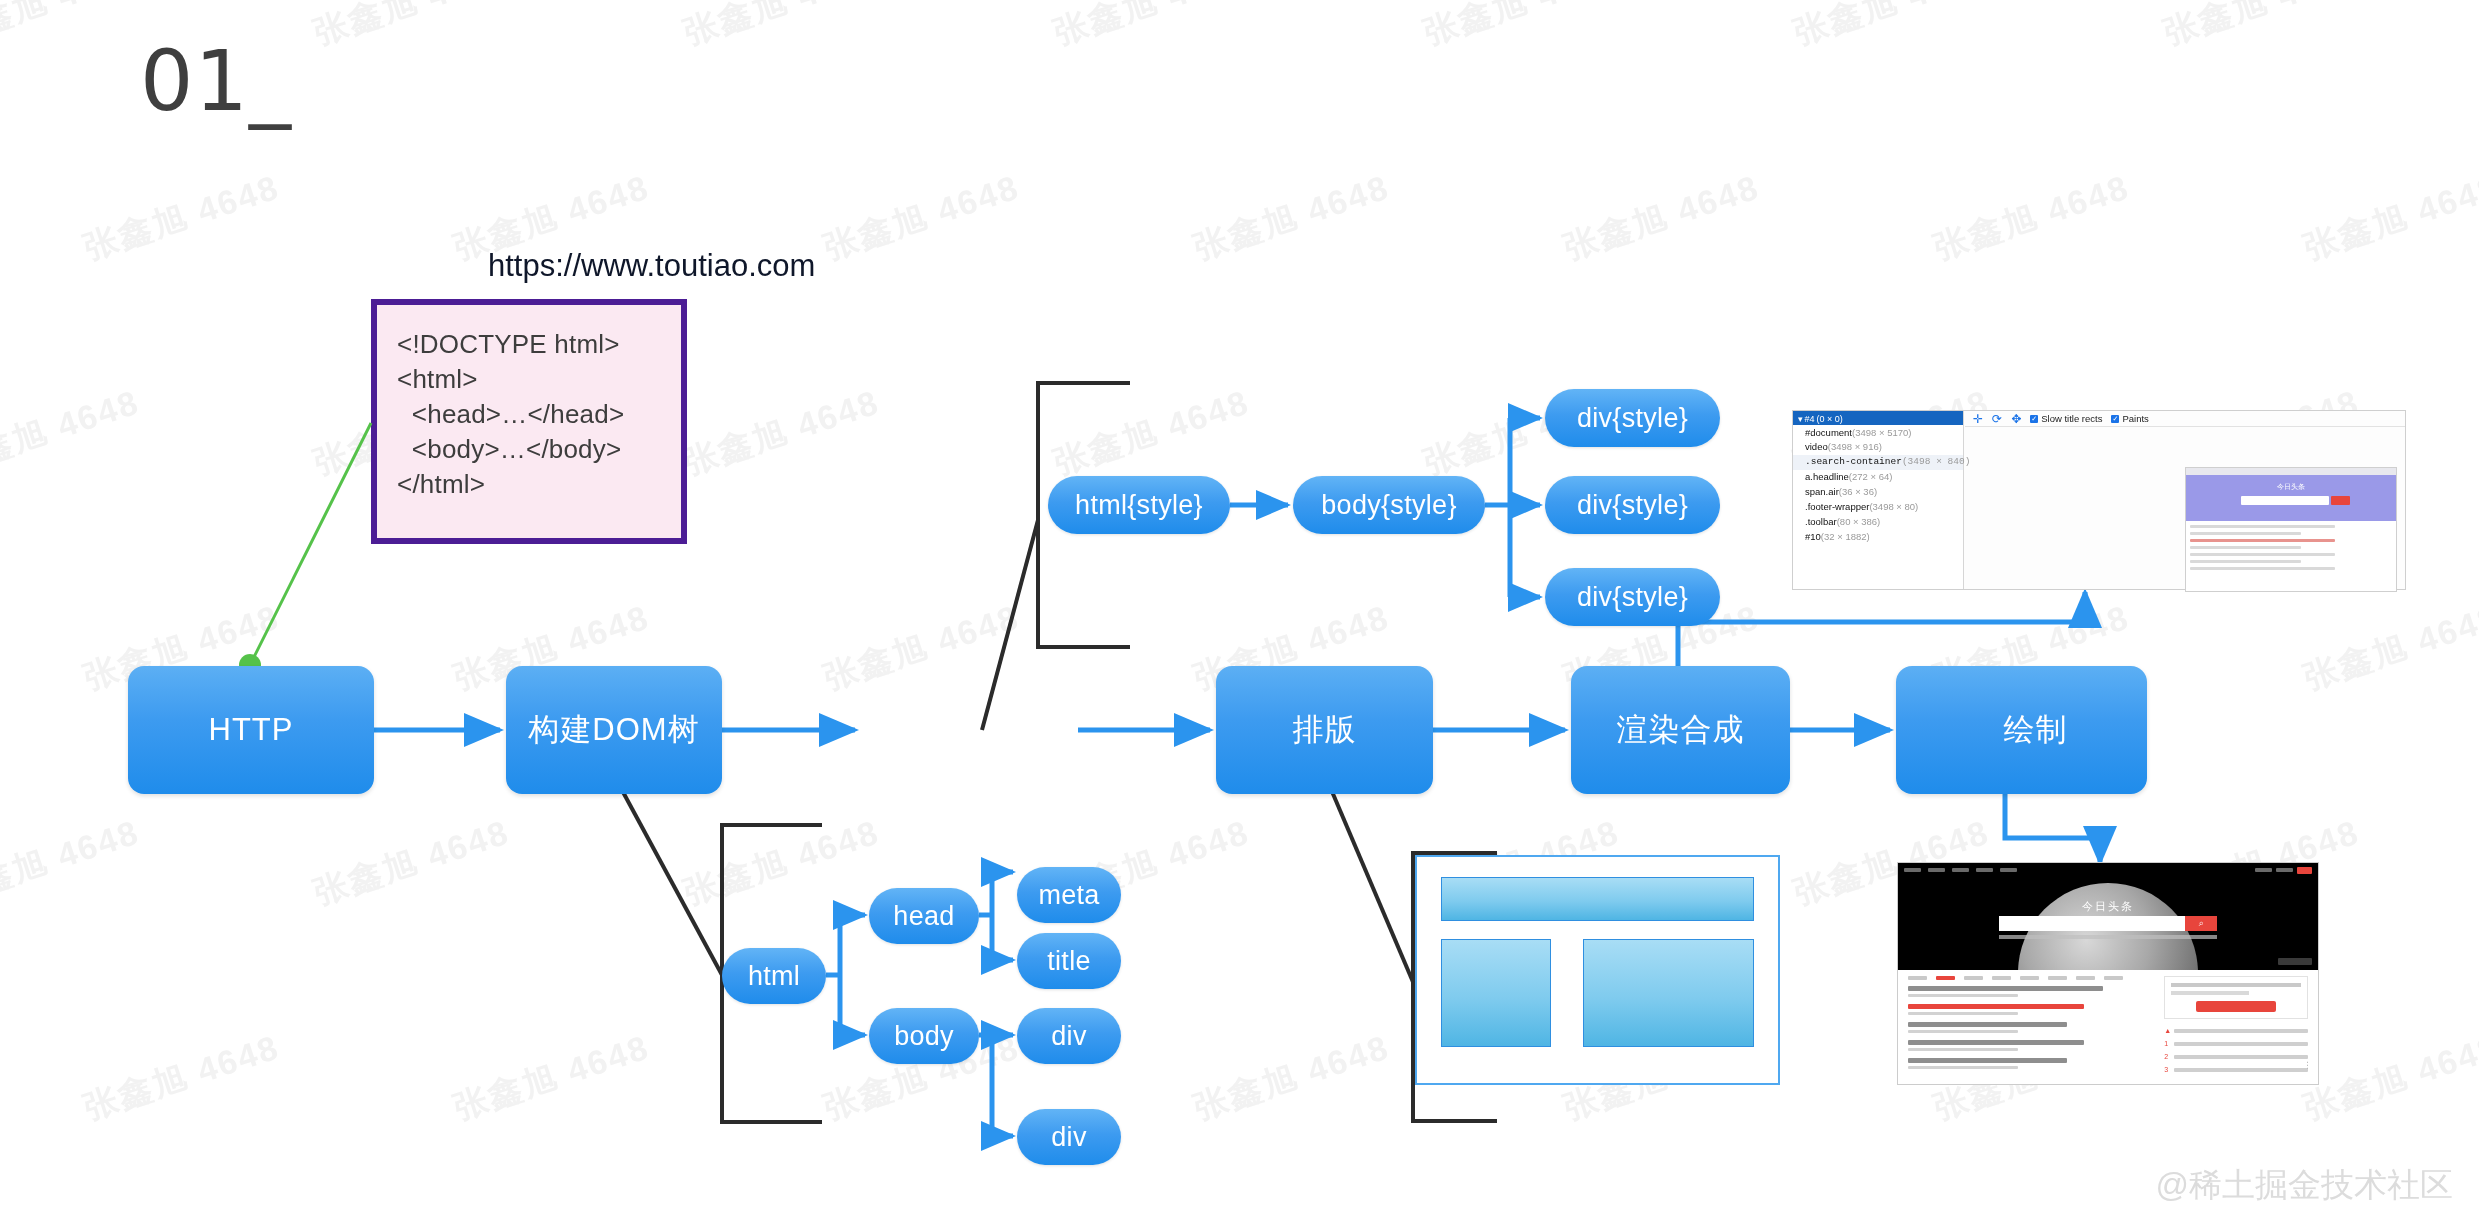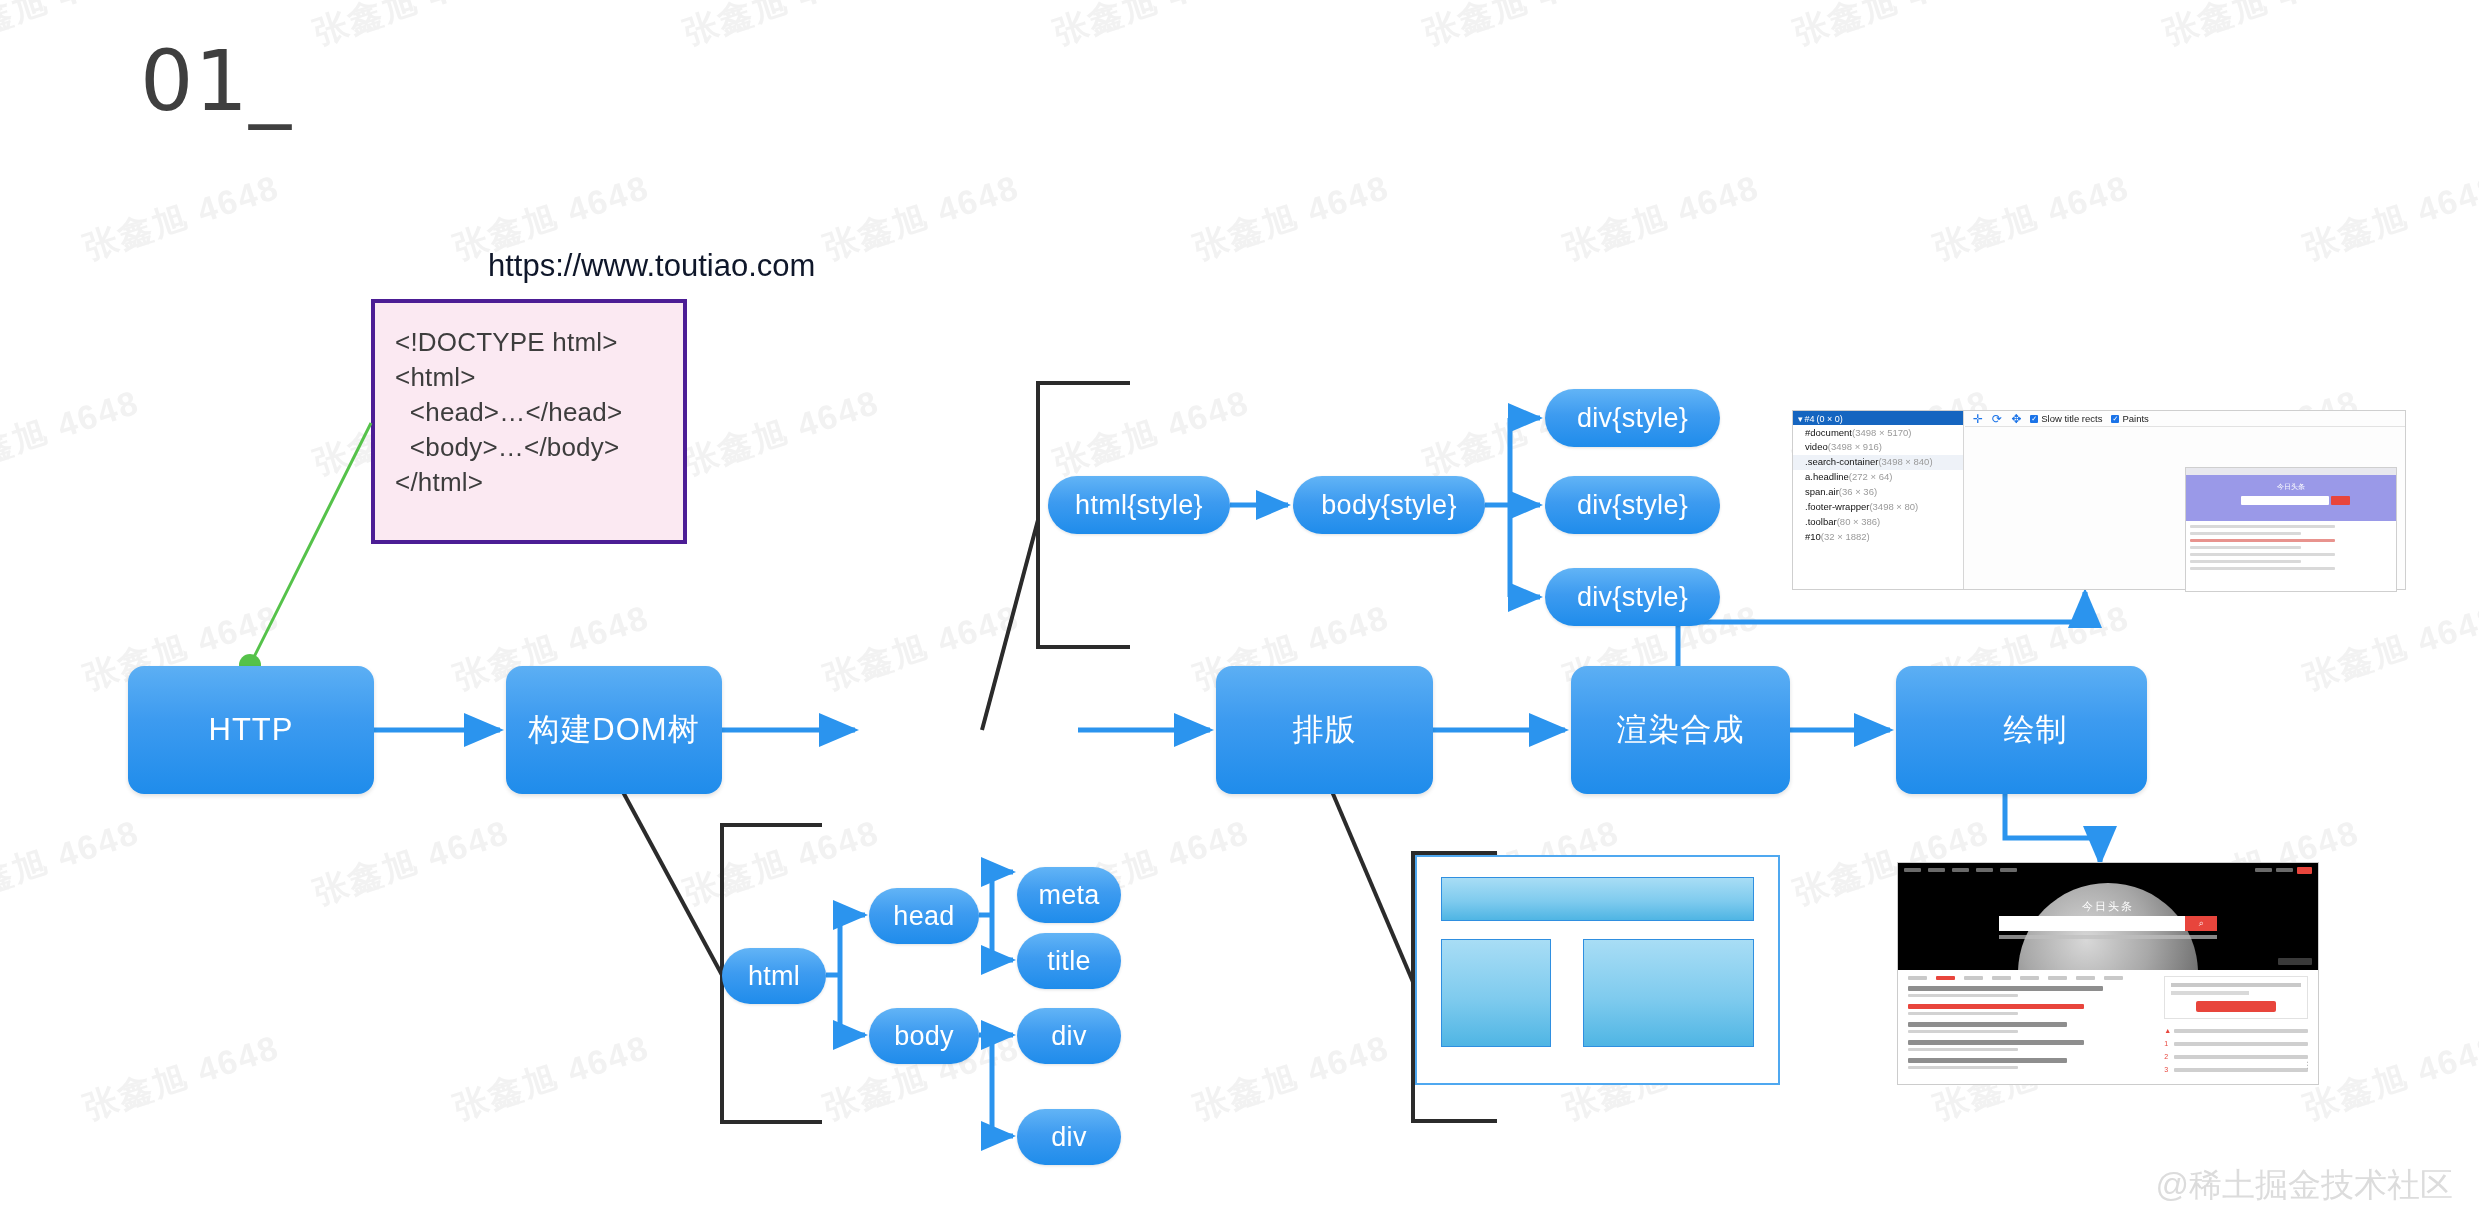--- a/index.html
+++ b/index.html
@@ -27,21 +27,21 @@
   #title-num  { font-size: 84px; color: #3f3f3f; font-weight: 400; line-height: .95;
                 font-family: "DejaVu Sans", sans-serif; letter-spacing: 1px; }
   #title-main { font-size: 62px; color: #1288f2; font-weight: 700; line-height: 1.05; }
 
   
   #url-label { position: absolute; left: 488px; top: 248px; font-size: 31px; color: #0f172a; white-space: nowrap; }
 
   
   #code-block {
     position: absolute; left: 371px; top: 299px; width: 316px; height: 245px;
-    background: #fbe9f2; border: 4px solid #4c1d95; padding: 22px 0 0 20px;
+    background: #fbe9f2; border: 6px solid #4c1d95; padding: 22px 0 0 20px;
   }
   #code-block .ln { font-size: 26px; color: #3d3d3d; line-height: 1.35; white-space: pre; letter-spacing: .2px; }
 
   
   #green-line { position: absolute; left: 0; top: 0; width: 2479px; height: 1226px; pointer-events: none; }
 
   
   .pbox {
     position: absolute; border-radius: 16px; color: #fff;
     background: linear-gradient(180deg, #5caff4 0%, #3d9bf0 42%, #1f8ceb 100%);
@@ -69,21 +69,21 @@
             background: linear-gradient(180deg, #a8ddf5 0%, #7fcbee 55%, #4fb5e4 100%); }
 
   
   #devtools { position: absolute; left: 1792px; top: 410px; width: 614px; height: 180px;
               background: #fdfdfd; border: 1px solid #cfcfcf; overflow: hidden; }
   #dt-layerlist { position: absolute; left: 0; top: 0; width: 171px; height: 180px;
                   border-right: 1px solid #d6d6d6; background: #fff; }
   #dt-head { height: 14px; background: #1565c0; color: #fff; font-size: 9px;
              padding: 2px 0 0 5px; white-space: nowrap; display:flex; align-items:center; gap:2px;}
   .dt-row { font-size: 9.5px; color: #111; padding: 1.5px 0 1.5px 12px; white-space: nowrap; line-height:1.25; }
-  .dt-row.sel { background: #eef2f8; }
+  .dt-row.sel { background: #eef2f8; font-family: Liberation Mono, monospace; }
   .dt-dim { color: #9a9a9a; }
   #dt-toolbar { position: absolute; left: 172px; top: 0; right: 0; height: 16px;
                 border-bottom: 1px solid #e2e2e2; display: flex; align-items: center; gap: 9px;
                 padding-left: 8px; background: #fdfdfd; }
   .dt-ico { color: #1a73e8; font-size: 12px; line-height: 1; }
   .dt-chk { display: flex; align-items: center; gap: 3px; font-size: 9.5px; color: #222; }
   .dt-box { width: 8px; height: 8px; background: #1a73e8; border-radius: 1px; color:#fff;
             font-size: 7px; display:flex; align-items:center; justify-content:center; }
 
   

